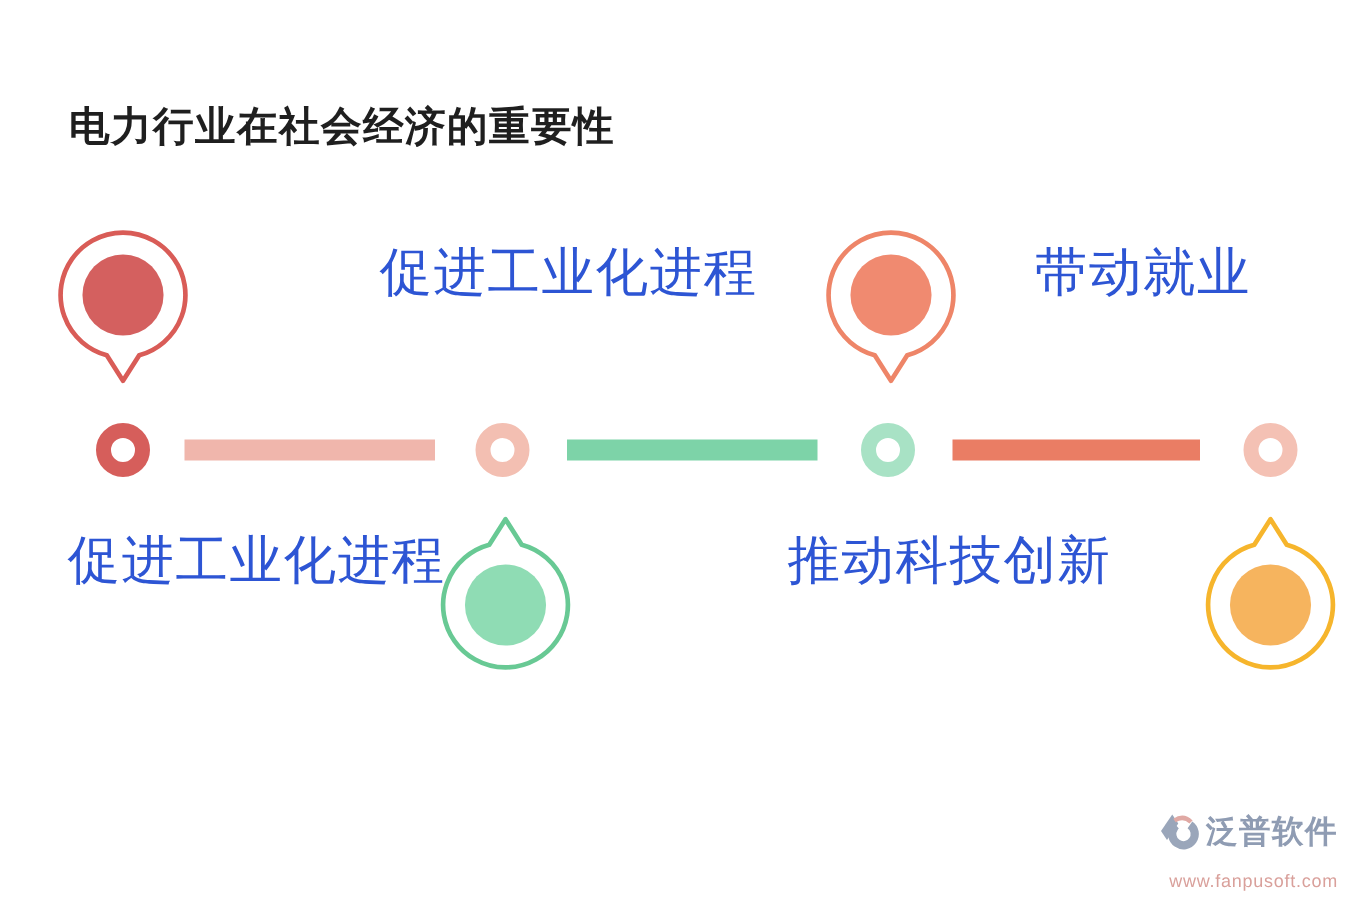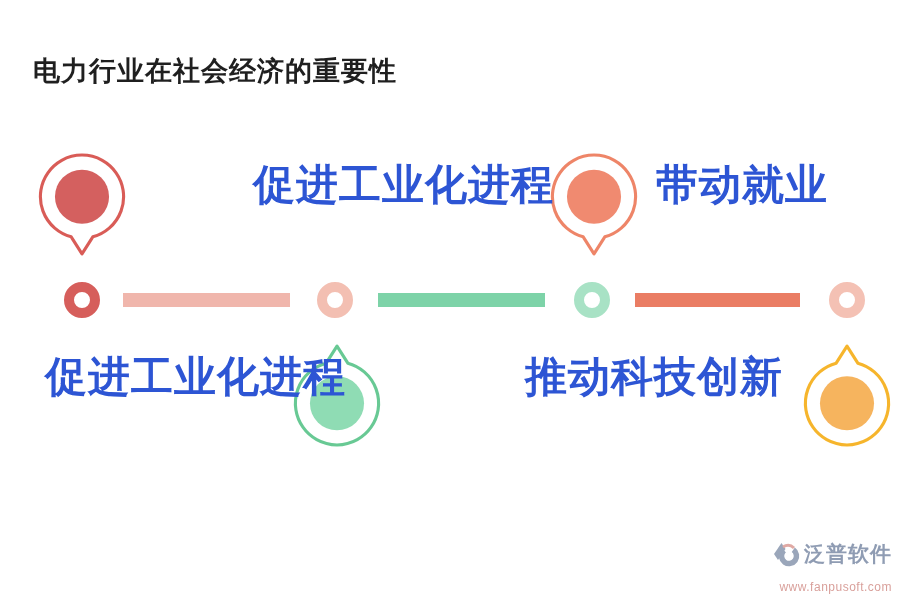--- a/index.html
+++ b/index.html
@@ -1,25 +1,25 @@
 <!DOCTYPE html>
 <html><head>
 <meta charset="utf-8">
 <style>
   html,body{margin:0;padding:0;background:#fff;}
   .canvas{position:relative;width:900px;height:600px;background:#fff;overflow:hidden;
           font-family:"Liberation Serif","DejaVu Serif",serif;}
   .page-title{position:absolute;left:30px;top:50px;font-size:27px;font-weight:700;
-              letter-spacing:1px;margin:3px;}
+              letter-spacing:1px;margin:16px;}
   .pin{position:absolute;width:104px;height:104px;}
   .pin svg{display:block;width:104px;height:104px;}
   .ring{position:absolute;width:16px;height:16px;border:10px solid #ccc;border-radius:50%;
         box-sizing:content-box;background:#fff;}
   .bar{position:absolute;top:293px;height:14px;}
-  .label{position:absolute;font-size:42px;font-weight:700;letter-spacing:1px;
+  .label{position:absolute;font-size:35px;font-weight:400;letter-spacing:1px;
          white-space:nowrap;line-height:1;}
   .watermark{position:absolute;right:8px;bottom:6px;text-align:right;
              font-family:"Liberation Sans","DejaVu Sans",sans-serif;}
   .wm-row{display:flex;align-items:center;justify-content:flex-end;gap:4px;}
   .wm-brand{font-size:21px;font-weight:700;letter-spacing:1px;}
   .wm-url{font-size:12px;letter-spacing:0.5px;margin-top:1px;}
 </style>
 </head>
 <body>
 
@@ -49,21 +49,21 @@
   </div>
 
   <div class="pin" style="left:795px;top:343px">
     <svg viewBox="0 0 100 100">
       <path d="M39.6 19.4 A40 40 0 1 0 60.4 19.4 L50 3 Z" fill="#ffffff" stroke-width="3" stroke-linejoin="round" stroke="#f6b52c"></path>
       <circle cx="50" cy="58" r="26" fill="#f6b45e"></circle>
     </svg>
   </div>
 
   <div class="label" style="left: 253px; top: 164px; color: rgb(45, 85, 212);">促进工业化进程</div>
-  <div class="label" style="left: 656px; top: 164px; color: rgb(45, 85, 212);">带动就业</div>
+  <div class="label" style="left: 690px; top: 164px; color: rgb(45, 85, 212);">带动就业</div>
   <div class="label" style="left: 45px; top: 356px; color: rgb(45, 85, 212);">促进工业化进程</div>
   <div class="label" style="left: 525px; top: 356px; color: rgb(45, 85, 212);">推动科技创新</div>
 
   <div class="ring" style="left: 64px; top: 282px; border-color: rgb(214, 94, 91);"></div>
   <div class="ring" style="left: 317px; top: 282px; border-color: rgb(243, 191, 178);"></div>
   <div class="ring" style="left: 574px; top: 282px; border-color: rgb(168, 226, 197);"></div>
   <div class="ring" style="left: 829px; top: 282px; border-color: rgb(244, 193, 180);"></div>
 
   <div class="bar" style="left: 123px; width: 167px; background: rgb(240, 182, 172);"></div>
   <div class="bar" style="left: 378px; width: 167px; background: rgb(125, 211, 168);"></div>

